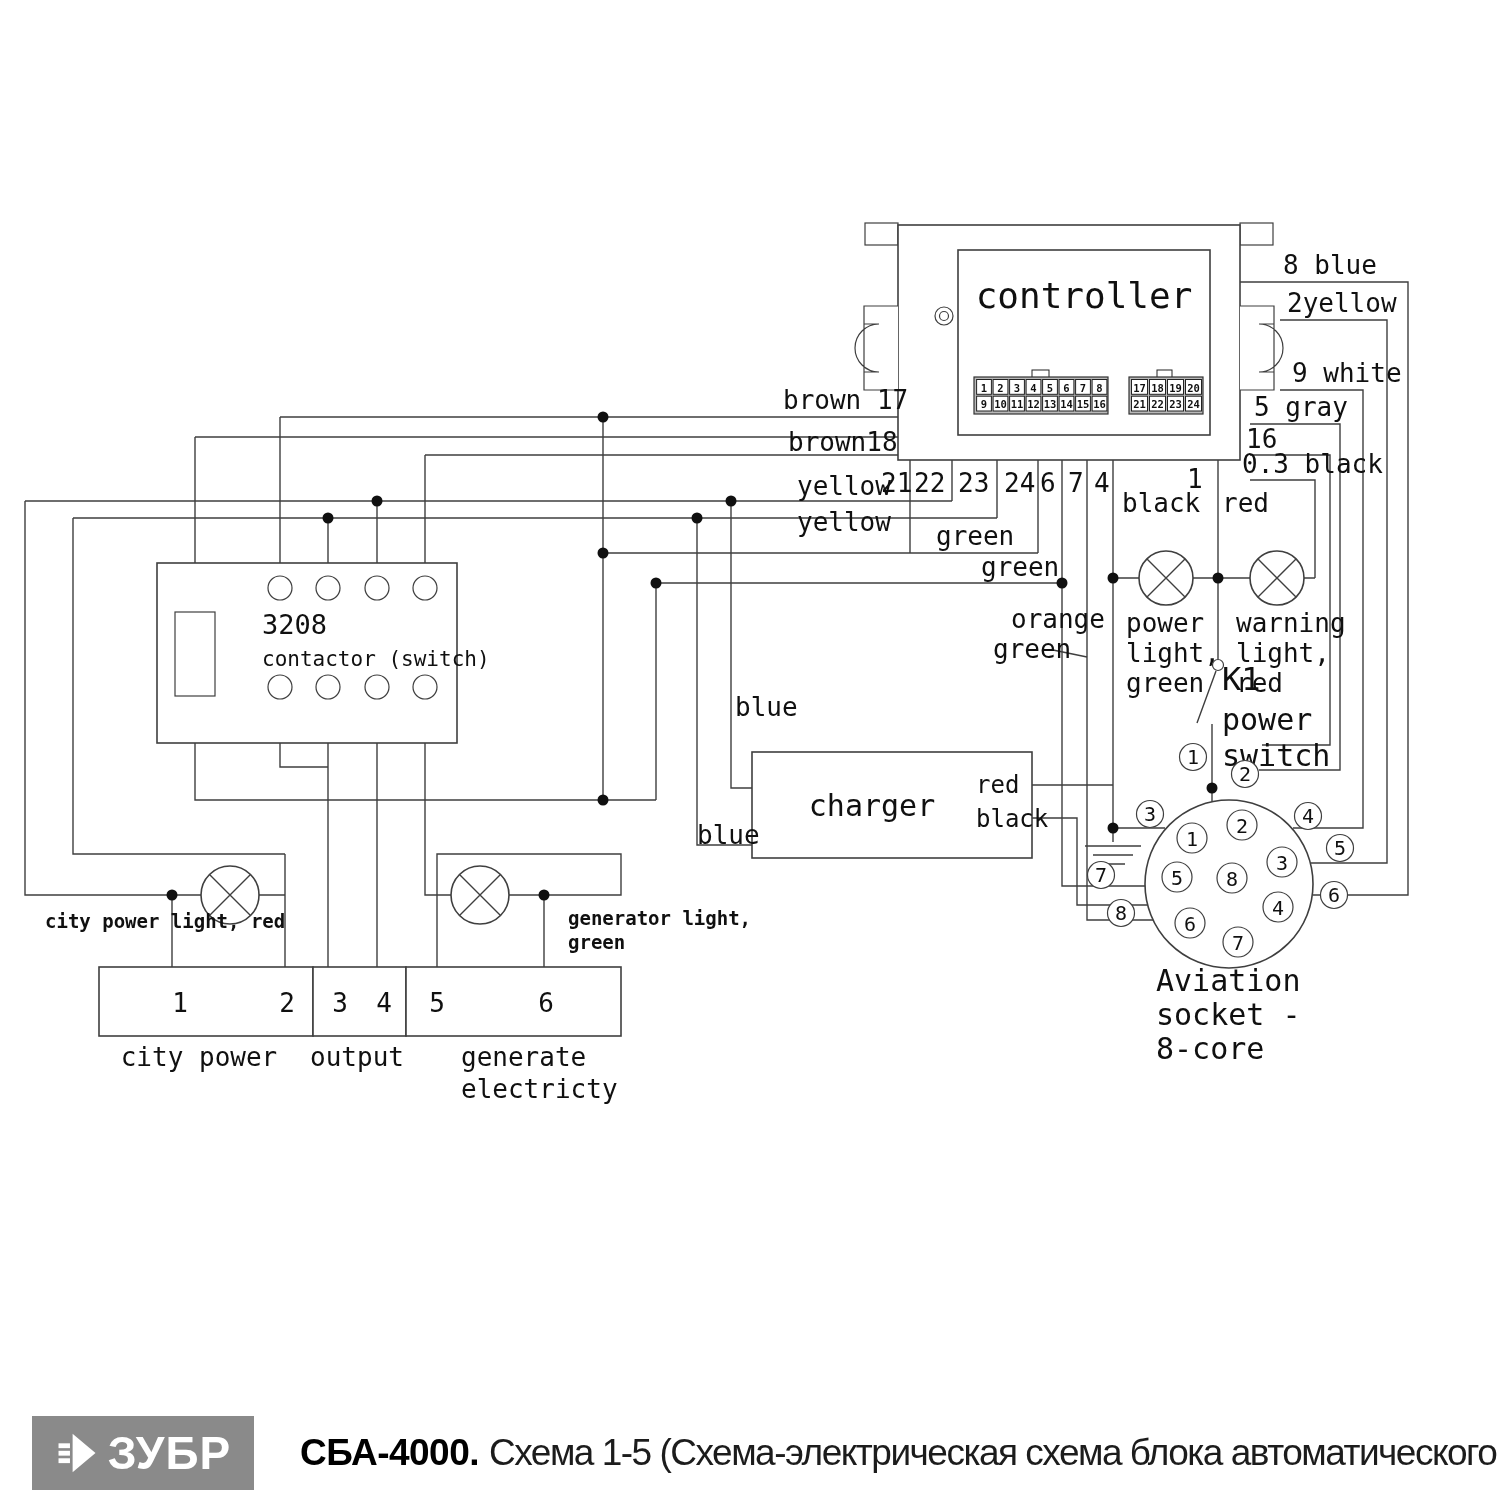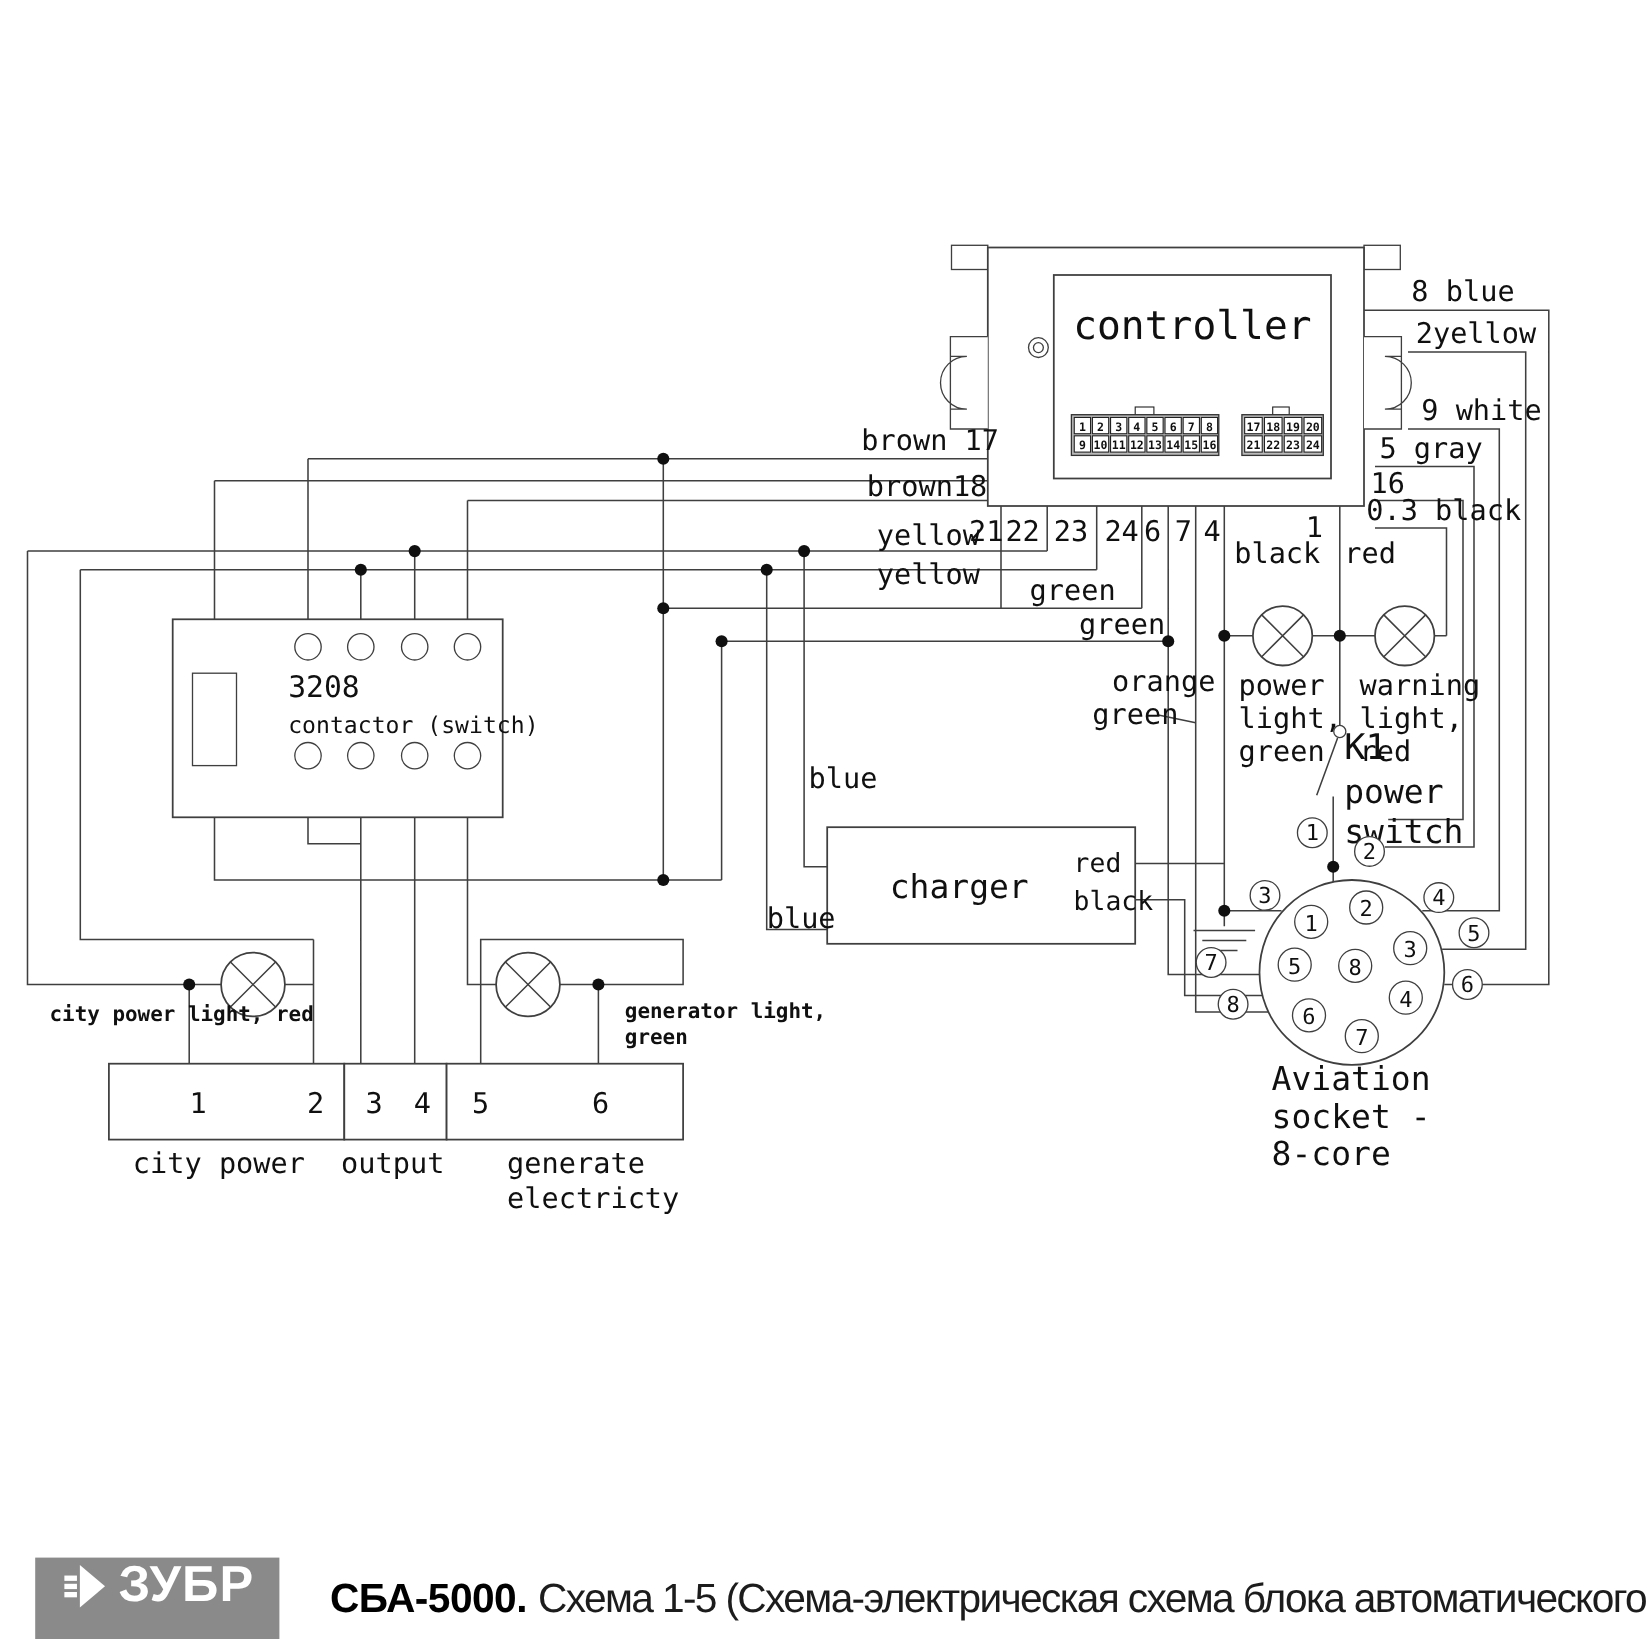--- a/index.html
+++ b/index.html
@@ -20,21 +20,21 @@
   .f21{font-size:21px;}
   .f24{font-size:24px;}
   .f26{font-size:26px;}
   .f27{font-size:27px;}
   .f30{font-size:30px;}
   .f32{font-size:32px;}
   .f36{font-size:36px;}
   .mid{text-anchor:middle;}
   
   .footer{position:absolute;left:32px;top:1416px;display:flex;align-items:center;gap:46px;}
-  .logo{width:222px;height:74px;background:#8a8a8a;display:flex;align-items:flex-start;justify-content:center;gap:9px;flex:0 0 auto;}
+  .logo{width:222px;height:74px;background:#8a8a8a;display:flex;align-items:center;justify-content:center;gap:9px;flex:0 0 auto;}
   .logo .brand{font-family:"Liberation Sans",sans-serif;font-weight:bold;font-size:46px;color:#ffffff;letter-spacing:1px;line-height:1;}
   .caption{font-family:"Liberation Sans",sans-serif;font-size:37px;letter-spacing:-1.5px;color:#1c1c1c;white-space:nowrap;}
   .caption .model{font-weight:bold;color:#000;letter-spacing:-0.5px;margin-right:10px;}
 </style>
 </head>
 <body>
 
 <svg class="diagram" width="1500" height="1500" viewBox="0 0 1500 1500">
 
   <g>
@@ -284,15 +284,15 @@
   <div class="logo">
     <svg width="44" height="52" viewBox="0 0 50 56">
       <polygon points="20,6 46,28 20,50 20,36 20,20" fill="#ffffff"></polygon>
       <rect x="4" y="17" width="13" height="5.5" fill="#ffffff"></rect>
       <rect x="4" y="25.5" width="13" height="5.5" fill="#ffffff"></rect>
       <rect x="4" y="34" width="13" height="5.5" fill="#ffffff"></rect>
     </svg>
     <span class="brand">ЗУБР</span>
   </div>
   <div class="caption">
-    <span class="model">СБА-5000.</span><span>Схема 1-5 (Схема-электрическая схема блока автоматического запуска)</span>
+    <span class="model">СБА-4000.</span><span>Схема 1-5 (Схема-электрическая схема блока автоматического запуска)</span>
   </div>
 </div>
 
 </body></html>

